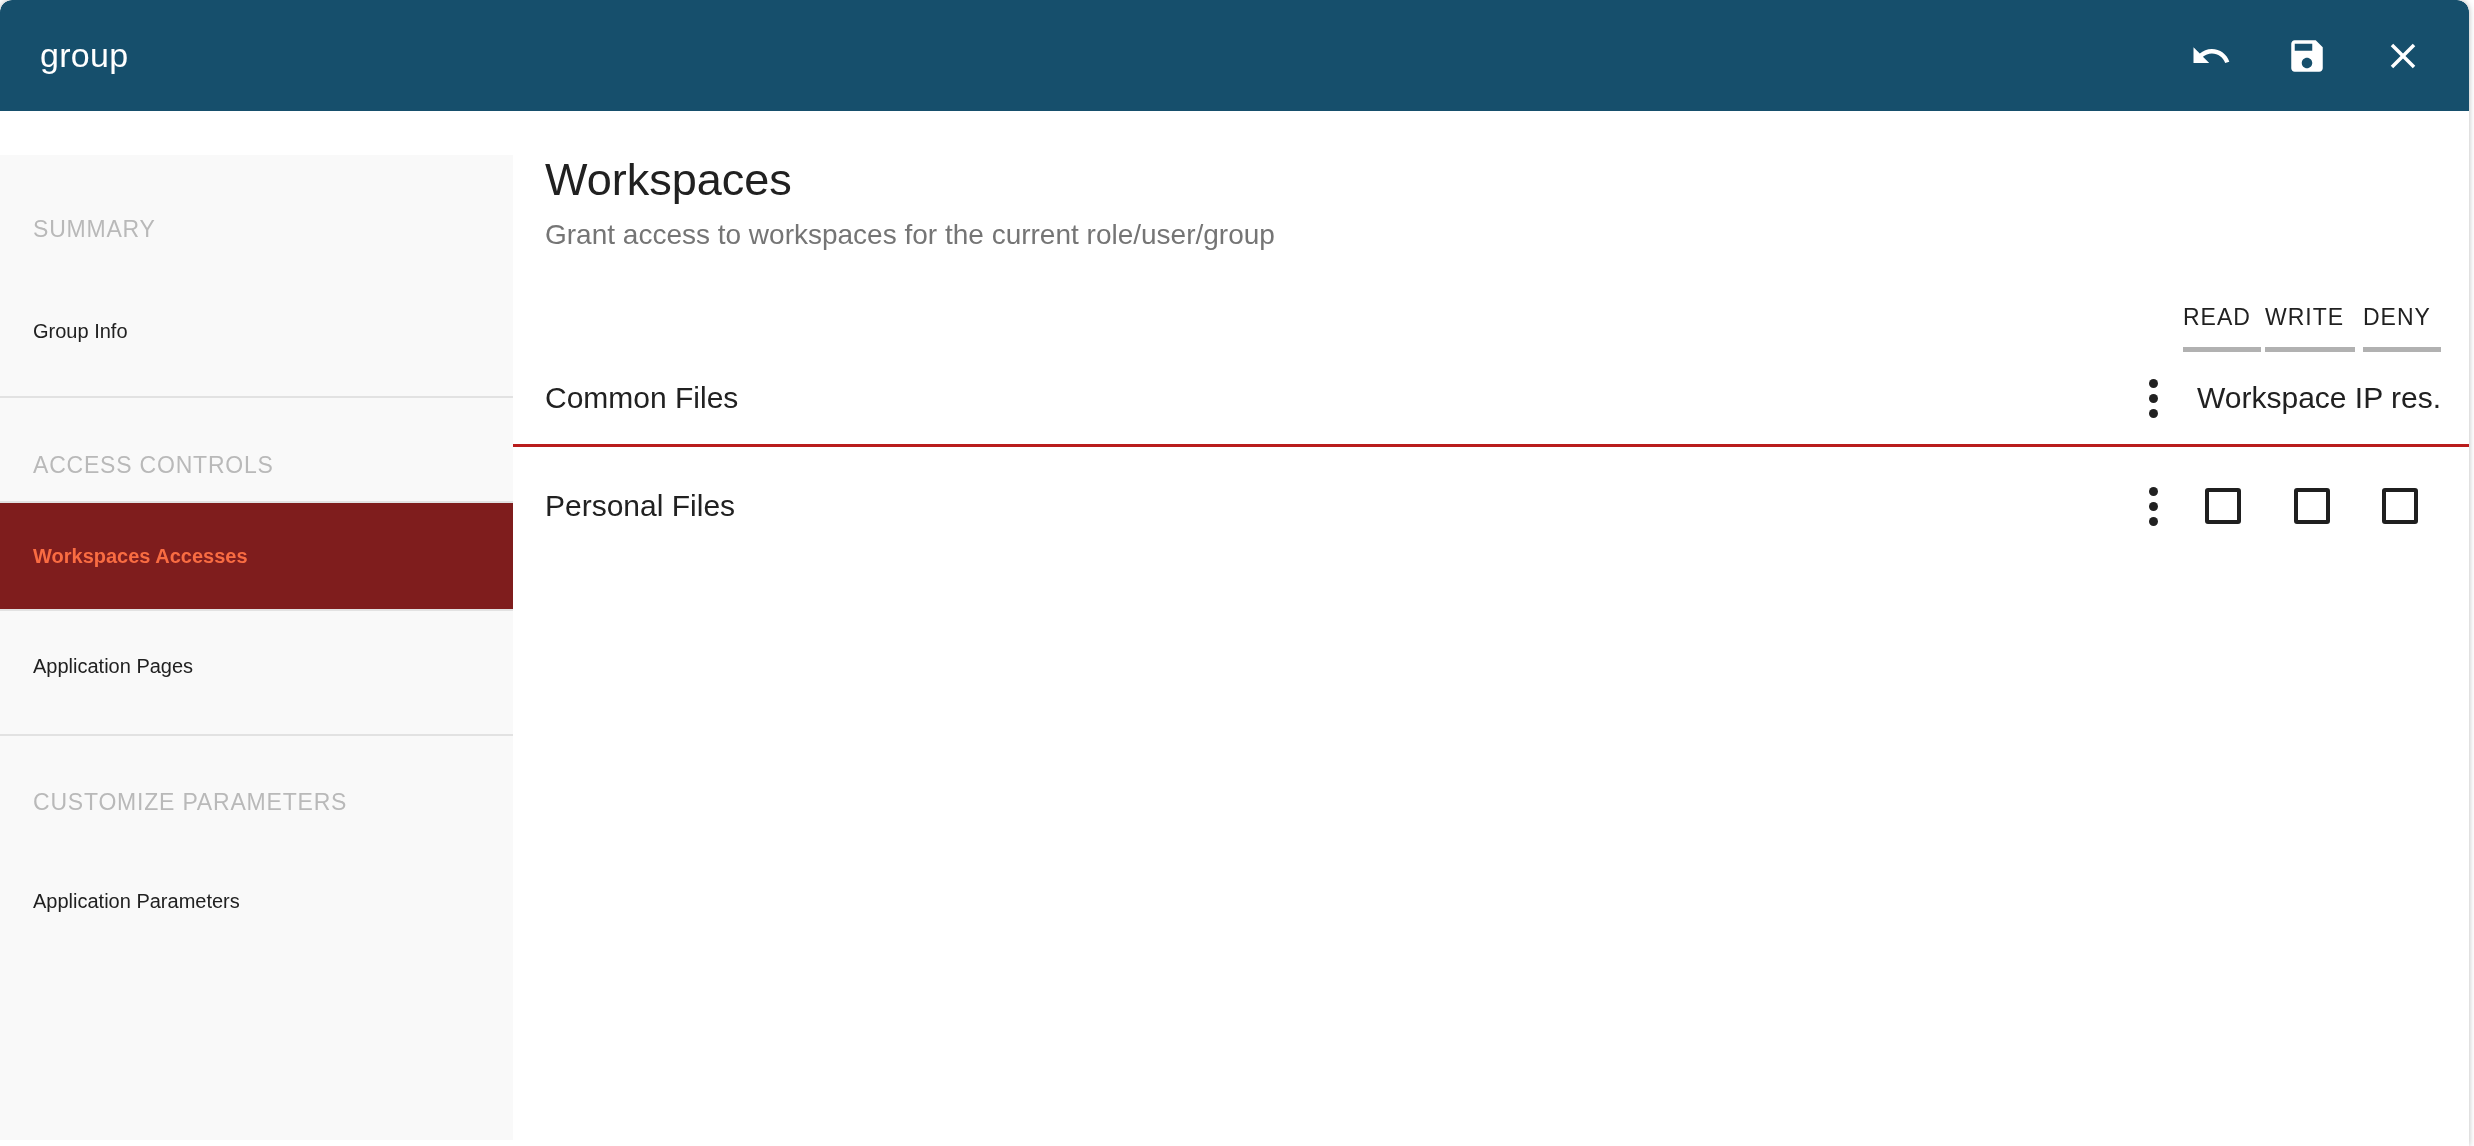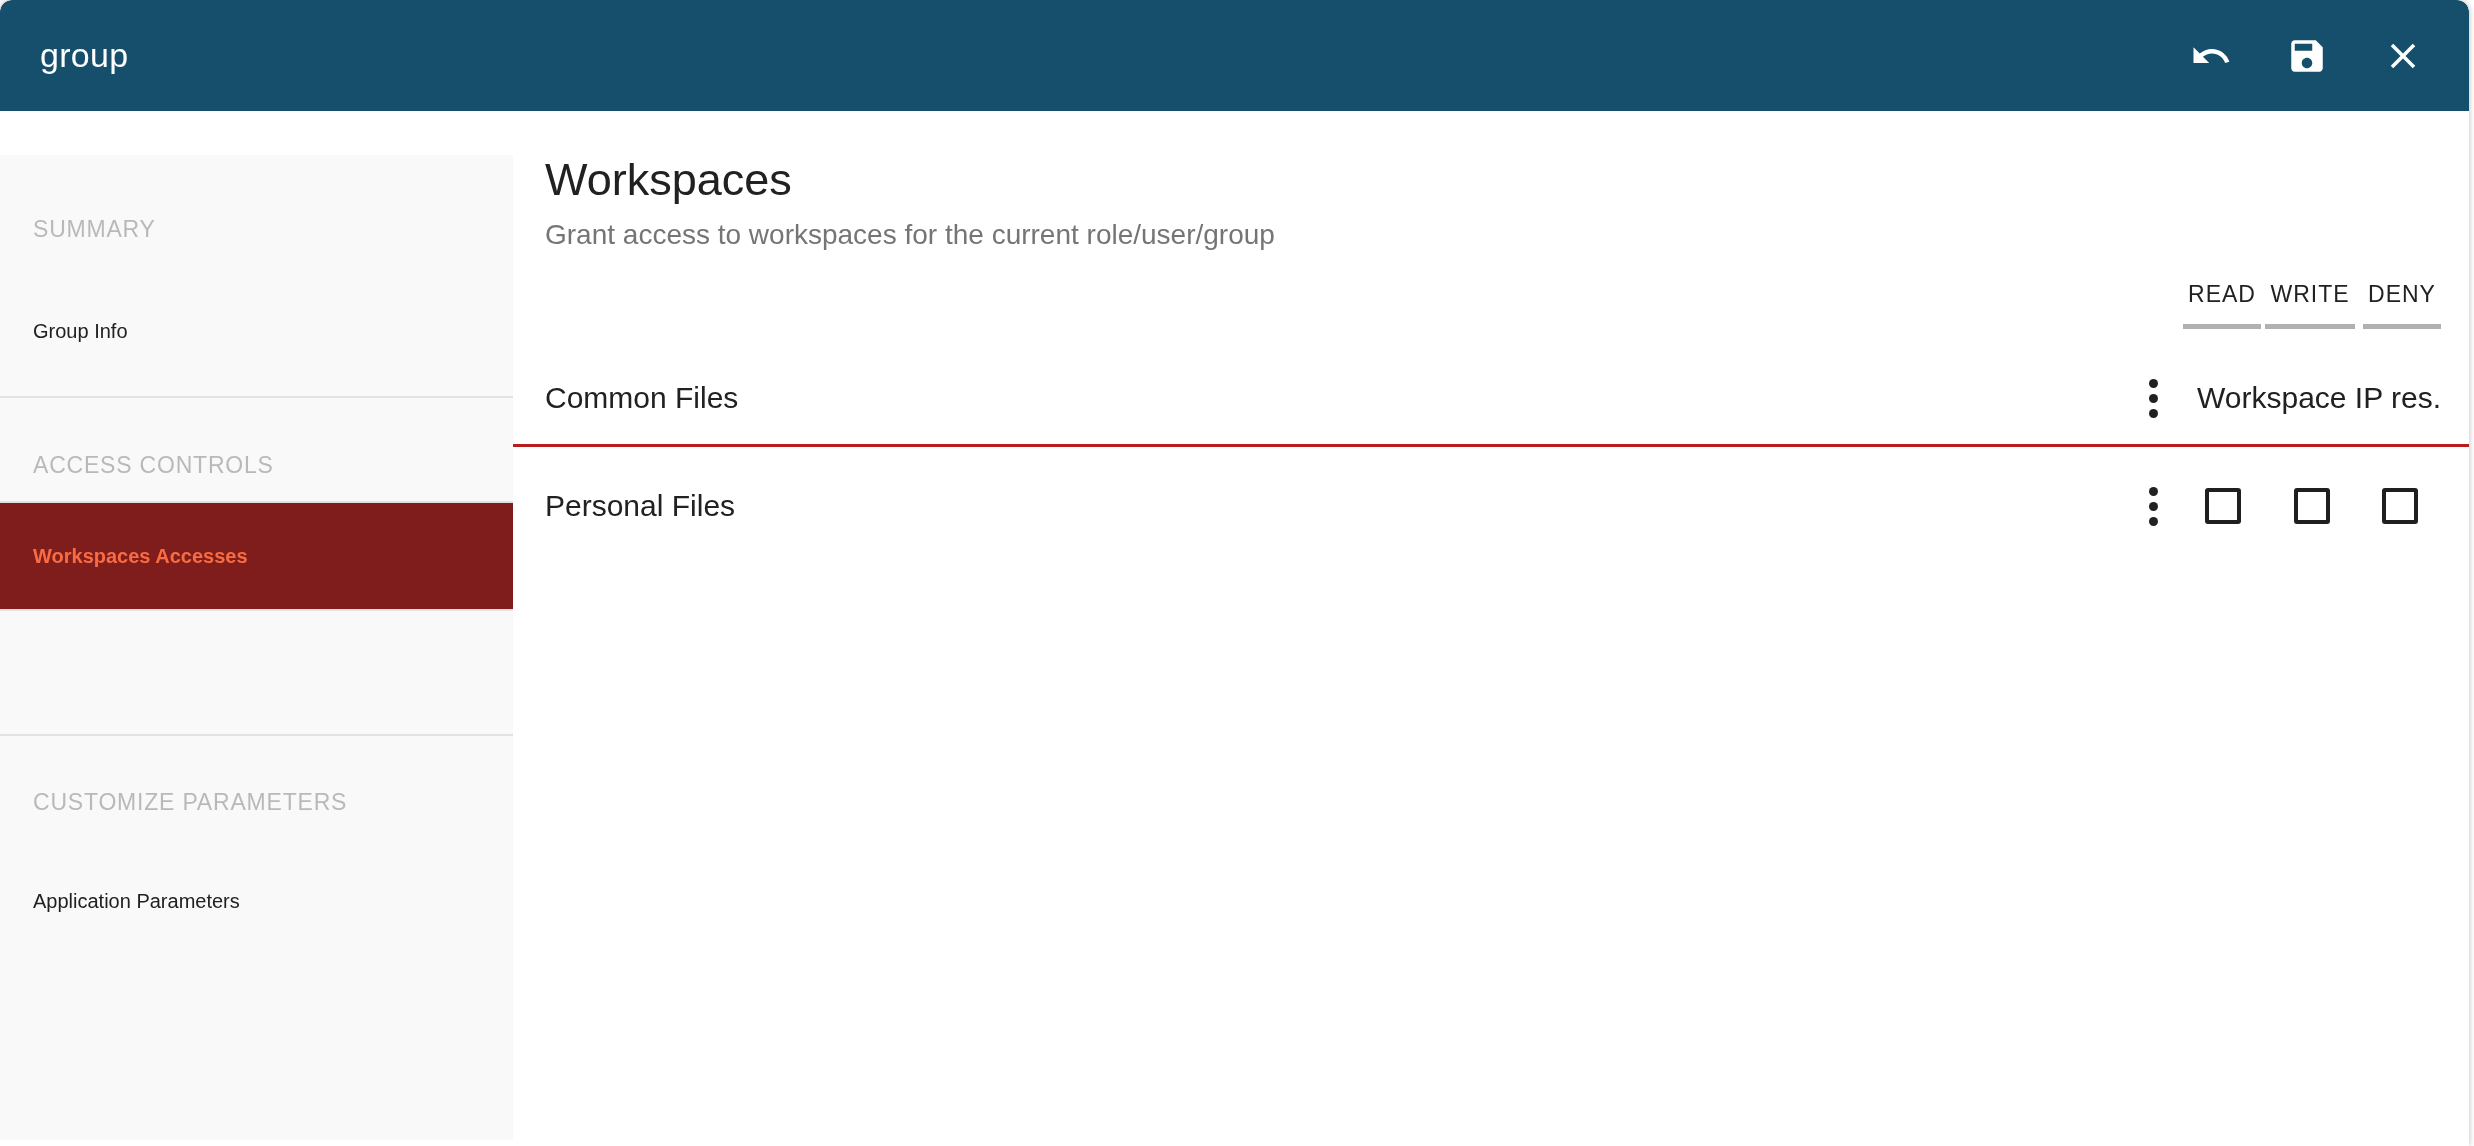--- a/index.html
+++ b/index.html
@@ -31,21 +31,21 @@
   .sb-item.active { background:#7f1d1d; border-top:2px solid #e2e2e2;
     border-bottom:2px solid #e2e2e2; color:var(--accent,#F96C42); font-weight:700; }
   .sb-divider { position:absolute; left:0; width:100%; height:2px; background:#e2e2e2; }
 
   
   .content { position:absolute; left:513px; top:111px; right:0; bottom:0; background:#ffffff; }
   .page-title { position:absolute; left:32px; top:43px; font-size:45px;
     font-weight:400; color:#212121; }
   .page-subtitle { position:absolute; left:32px; top:108px; font-size:28px; color:#757575; }
 
-  .col-head { position:absolute; top:170px; text-align:center; }
+  .col-head { position:absolute; top:193px; }
   .col-head .lbl { display:block; font-size:23px; letter-spacing:1px; color:#212121; }
   .col-head .bar { display:block; margin-top:16px; height:5px; width:100%;
     background:#b1b1b1; }
   .col-read  { left:1670px; width:78px; }
   .col-write { left:1752px; width:90px; }
   .col-deny  { left:1850px; width:78px; }
 
   .perm-row { position:absolute; left:0; right:0; }
   .row-1 { top:241px; height:95px; border-bottom:3px solid #b91c1c; }
   .row-2 { top:338px; height:114px; }
@@ -96,20 +96,23 @@
     <span class="sb-label" style="top:61px">SUMMARY</span>
     <div class="sb-item" style="top:121px">
       <span>Group Info</span>
     </div>
     <div class="sb-divider" style="top:241px"></div>
 
     <span class="sb-label" style="top:297px">ACCESS CONTROLS</span>
     <div class="sb-item active" style="top:346px">
       <span>Workspaces Accesses</span>
     </div>
+    <div class="sb-item" style="top:456px">
+      <span>Application Pages</span>
+    </div>
     <div class="sb-divider" style="top:579px"></div>
 
     <span class="sb-label" style="top:634px">CUSTOMIZE PARAMETERS</span>
     <div class="sb-item" style="top:691px">
       <span>Application Parameters</span>
     </div>
   </aside>
 
   <main class="content">
     <h1 class="page-title">Workspaces</h1>

